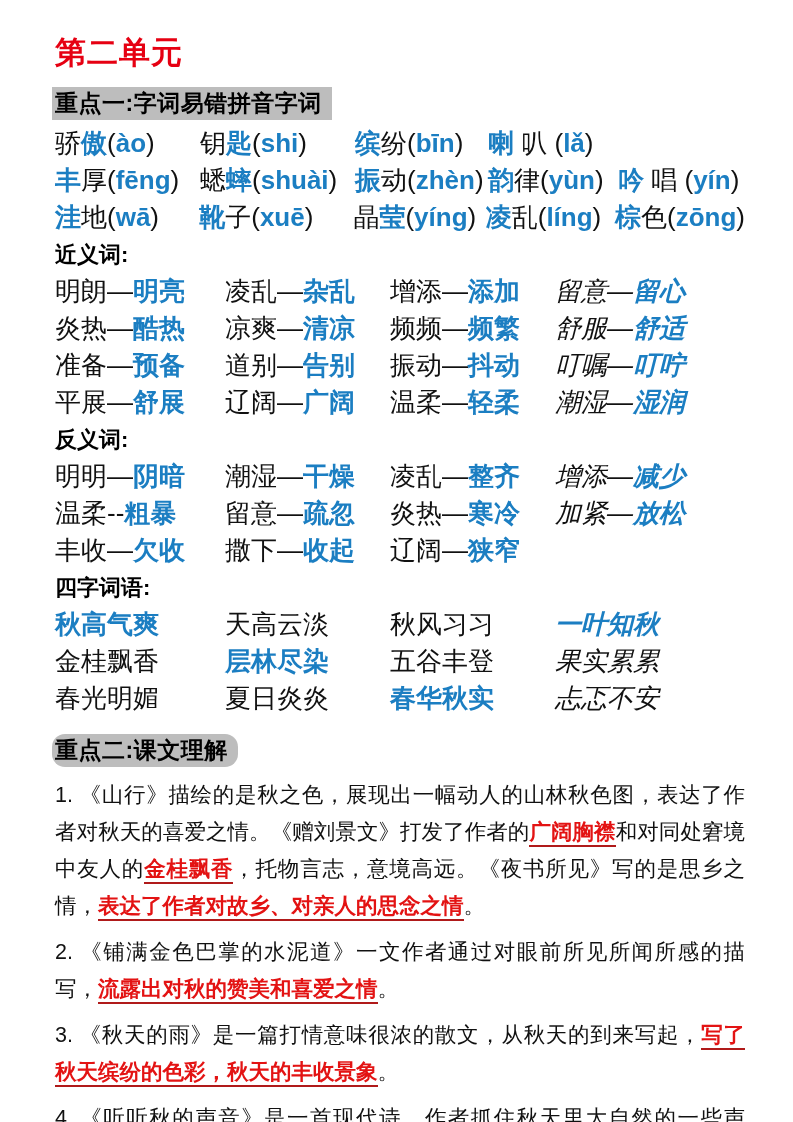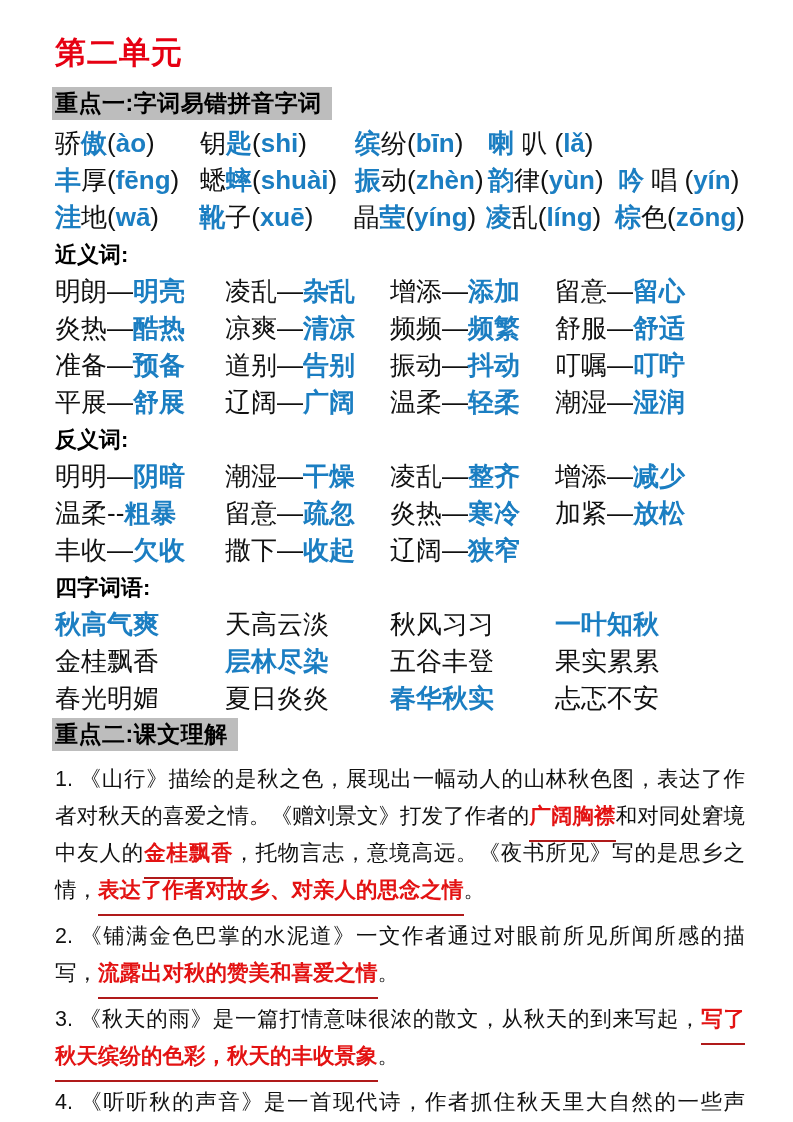--- a/index.html
+++ b/index.html
@@ -12,42 +12,42 @@
   .title{
     color:var(--title-red,#e60012);
     font-size:31px;font-weight:700;line-height:1.15;
     margin:9px 0 16px 0;letter-spacing:1px;
   }
   .sec-header{
     display:inline-block;background:var(--header-bg,#bdbdbd);color:#000;
     font-weight:700;font-size:23px;line-height:1.0;
     padding:5px 10px 5px 3px;margin:0 0 6px -3px;letter-spacing:0.5px;
   }
-  .sec-header.second{}
+  .sec-header.second{margin-top:16px;border-radius:13px;}
   .wrow{display:flex;height:37px;align-items:flex-start;font-size:26px;white-space:nowrap;}
   .pinyin .wcell:nth-child(1){width:145px;}
   .pinyin .wcell:nth-child(2){width:155px;}
   .pinyin .wcell:nth-child(3){width:133px;}
   .pinyin .wcell:nth-child(4){width:130px;}
   .pinyin .wcell:nth-child(5){flex:1;}
   .words4 .wcell:nth-child(1){width:170px;}
   .words4 .wcell:nth-child(2){width:165px;}
   .words4 .wcell:nth-child(3){width:165px;}
-  .words4 .wcell:nth-child(4){flex:1;}
+  .words4 .wcell:nth-child(4){flex:1;font-style:italic;}
   span.b{color:var(--blue,#1b7ec2);font-weight:700;}
   span.k{color:#111;font-weight:400;}
   .list-label{font-weight:700;font-size:22px;height:37px;display:flex;align-items:center;color:#000;}
   .paras{margin-top:4px;}
   .para{
     font-size:21.5px;line-height:37px;text-align:justify;
     margin:0 0 9px 0;color:#111;
   }
   .para span.hl{
     color:var(--hl-red,#e60012);font-weight:700;
-    border-bottom:2px solid #b01a1a;padding-bottom:12px;
+    border-bottom:2px solid #b01a1a;padding-bottom:1px;
   }
 </style>
 </head>
 <body>
 
 <div class="page">
 
   <h1 class="title">第二单元</h1>
 
   <div class="sec-header">重点一:字词易错拼音字词</div>

